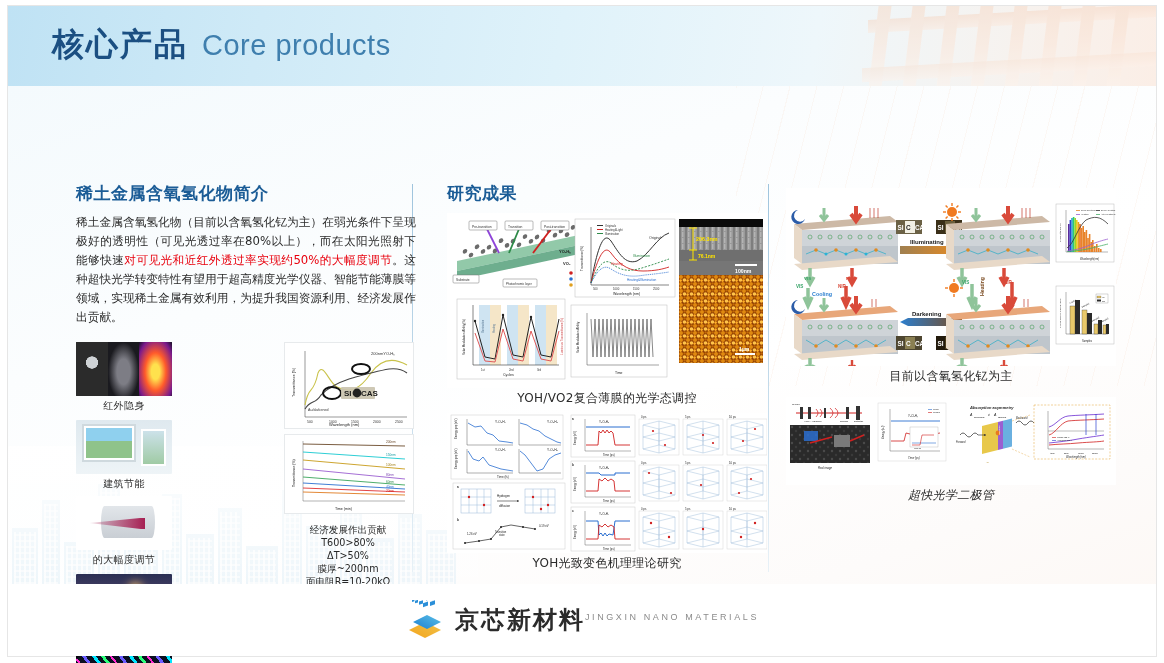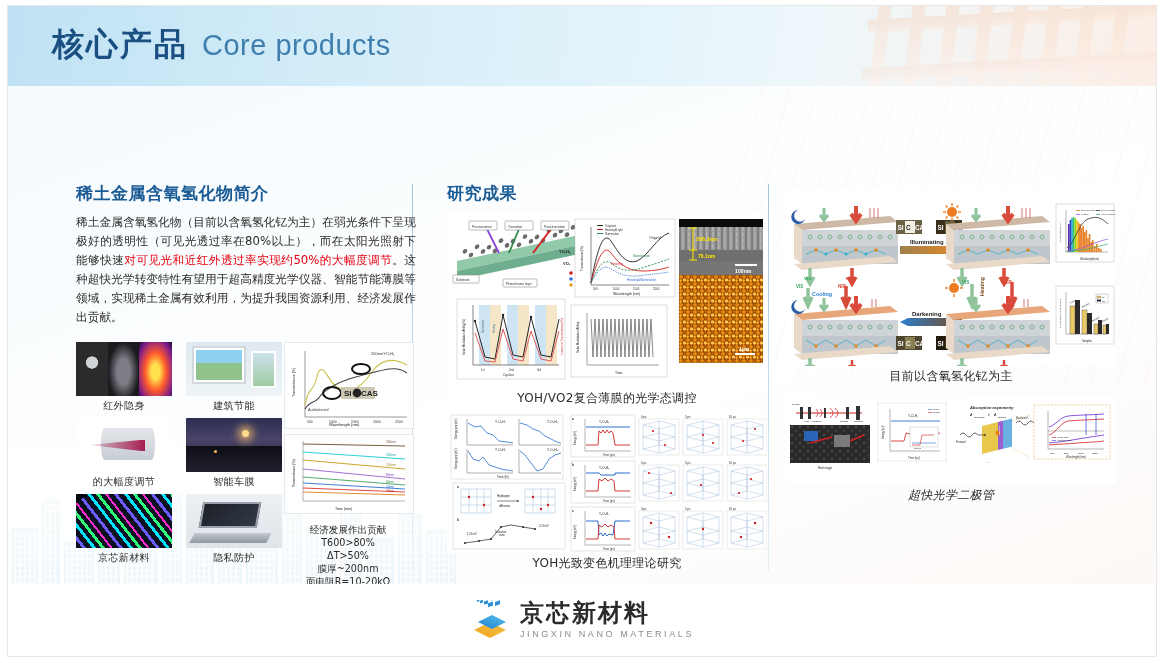--- a/index.html
+++ b/index.html
@@ -109,21 +109,21 @@
   
   .col-left{left:68px;width:340px;}
   .intro{
     font-size:11.7px;line-height:1.62;color:#2b2b2b;text-align:justify;margin-top:2px;
     font-family:"DejaVu Sans","Liberation Sans",sans-serif;
   }
   .hl{color:#e8000d;font-weight:normal;}
 
   .left-lower{position:absolute;left:0;top:160px;width:340px;display:flex;gap:8px;}
   .app-grid{width:200px;display:flex;flex-direction:column;gap:5px;}
-  .app-row{display:flex;gap:14px;}
+  .app-row{display:flex;gap:7px;flex-direction:column;}
   .app-cell{width:96px;}
   .thumb{width:96px;height:54px;border-radius:1px;overflow:hidden;position:relative;background:#111;}
   .cap{font-size:10px;color:#2c2c2c;text-align:center;margin-top:3px;letter-spacing:.4px;
        font-family:"DejaVu Sans","Liberation Sans",sans-serif;}
 
   
   .t-ir{background:#000;display:flex;}
   .t-ir i{display:block;height:100%;}
   .t-ir i:nth-child(1){width:33%;background:radial-gradient(circle at 50% 38%,#cfd3d6 0 16%,#2b2b2b 17% 100%);}
   .t-ir i:nth-child(2){width:33%;background:radial-gradient(ellipse at 50% 55%,#7d7d85 0 30%,#1a1a1f 70%);}
@@ -179,21 +179,21 @@
   
   .col-right{left:778px;width:330px;}
   svg{display:block;}
 
   
   .footer{
     position:absolute;left:0;bottom:0;width:1148px;height:72px;background:#ffffff;
     display:flex;align-items:center;justify-content:center;gap:10px;
   }
   .logo-mark{width:40px;height:40px;position:relative;}
-  .logo-text{display:flex;flex-direction:column;line-height:1;}
+  .logo-text{display:flex;flex-direction:row;line-height:1;}
   .logo-cn{font-size:24px;font-weight:bold;color:#2b2b2b;letter-spacing:2px;
     font-family:"DejaVu Sans","Liberation Sans",sans-serif;}
   .logo-en{font-size:9px;color:#8b8b8b;letter-spacing:2.6px;margin-top:5px;}
 </style>
 </head>
 <body>
 
 <div class="slide">
   <div class="frame">
 

